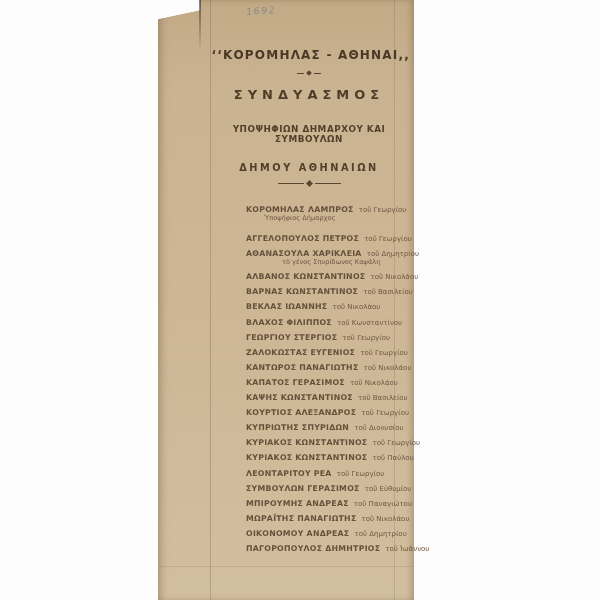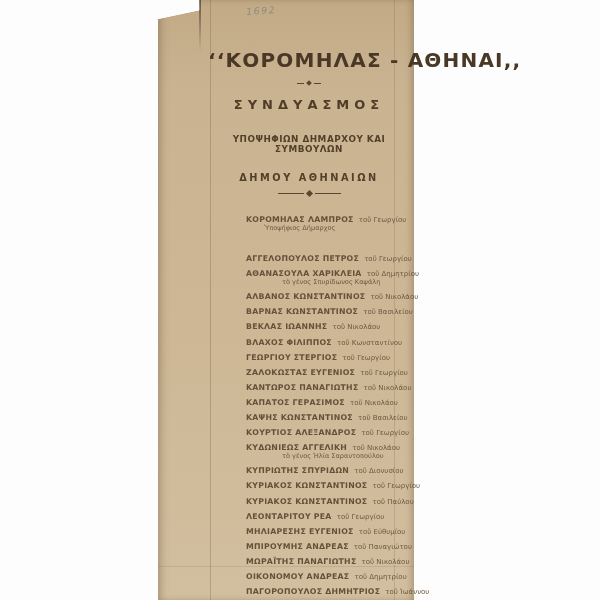--- a/index.html
+++ b/index.html
@@ -32,22 +32,22 @@
     font-size:9.5px;color:#8f8c82;letter-spacing:1.5px;
     transform:rotate(-4deg) skewX(-10deg);
   }
 
   
   .content{
     position:absolute;left:50px;top:0;width:202px;height:600px;
     color:#4e3b27;
   }
   .title{
-    margin-top:48px;text-align:center;
-    font-size:20px;font-weight:bold;letter-spacing:1.2px;
+    margin-top:48px;text-align:right;
+    font-size:12px;font-weight:bold;letter-spacing:1.2px;
     color:#4a3826;white-space:nowrap;
   }
   .ornament{display:flex;align-items:center;justify-content:center;}
   .ornament .bar{height:1px;background:#5a462f;}
   .ornament .diamond{
     width:5px;height:5px;background:#5a462f;transform:rotate(45deg);margin:0 3px;
   }
   .orn-small{margin-top:9px;}
   .orn-small .bar{width:7px;}
   .orn-small .diamond{width:4px;height:4px;}
@@ -62,21 +62,21 @@
     font-size:8.8px;font-weight:bold;letter-spacing:.5px;color:#53402a;
   }
   .subline2{
     margin-top:18px;text-align:center;
     font-size:9.8px;font-weight:bold;letter-spacing:2.5px;color:#53402a;
   }
 
   
   .list{margin:17px 0 0 38px;}
   .row{position:relative;margin-bottom:4px;}
-  .row:first-child{margin-bottom:20px;}
+  .row:first-child{margin-bottom:10px;}
   .nameline{line-height:8.1px;white-space:nowrap;}
   .cname{font-size:7.8px;font-weight:bold;letter-spacing:.25px;color:#66503a;}
   .patro{font-size:7px;color:#6e5741;}
   .note{font-size:6.6px;line-height:7px;margin-top:1px;color:#6e5741;}
   .note.under{margin-left:18px;}
   .note.genos{margin-left:36px;}
 </style>
 </head>
 <body>
 
@@ -220,28 +220,20 @@
 
   <div class="row">
 
     <div class="nameline">
       <span class="cname">ΚΟΥΡΤΙΟΣ ΑΛΕΞΑΝΔΡΟΣ</span>
       <span class="patro"> τοῦ Γεωργίου</span>
     </div>
 
   </div>
 
-  <div class="row">
-
-    <div class="nameline">
-      <span class="cname">ΚΥΔΩΝΙΕΩΣ ΑΓΓΕΛΙΚΗ</span>
-      <span class="patro"> τοῦ Νικολάου</span>
-    </div>
-    <div class="note genos">τὸ γένος Ἠλία Σαραντοπούλου</div>
-  </div>
 
   <div class="row">
 
     <div class="nameline">
       <span class="cname">ΚΥΠΡΙΩΤΗΣ ΣΠΥΡΙΔΩΝ</span>
       <span class="patro"> τοῦ Διονυσίου</span>
     </div>
 
   </div>
 
@@ -268,21 +260,21 @@
     <div class="nameline">
       <span class="cname">ΛΕΟΝΤΑΡΙΤΟΥ ΡΕΑ</span>
       <span class="patro"> τοῦ Γεωργίου</span>
     </div>
 
   </div>
 
   <div class="row">
 
     <div class="nameline">
-      <span class="cname">ΜΗΛΙΑΡΕΣΗΣ ΕΥΓΕΝΙΟΣ</span>
+      <span class="cname">ΣΥΜΒΟΥΛΩΝ ΓΕΡΑΣΙΜΟΣ</span>
       <span class="patro"> τοῦ Εὐθυμίου</span>
     </div>
 
   </div>
 
 
   <div class="row">
 
     <div class="nameline">
       <span class="cname">ΜΠΙΡΟΥΜΗΣ ΑΝΔΡΕΑΣ</span>

